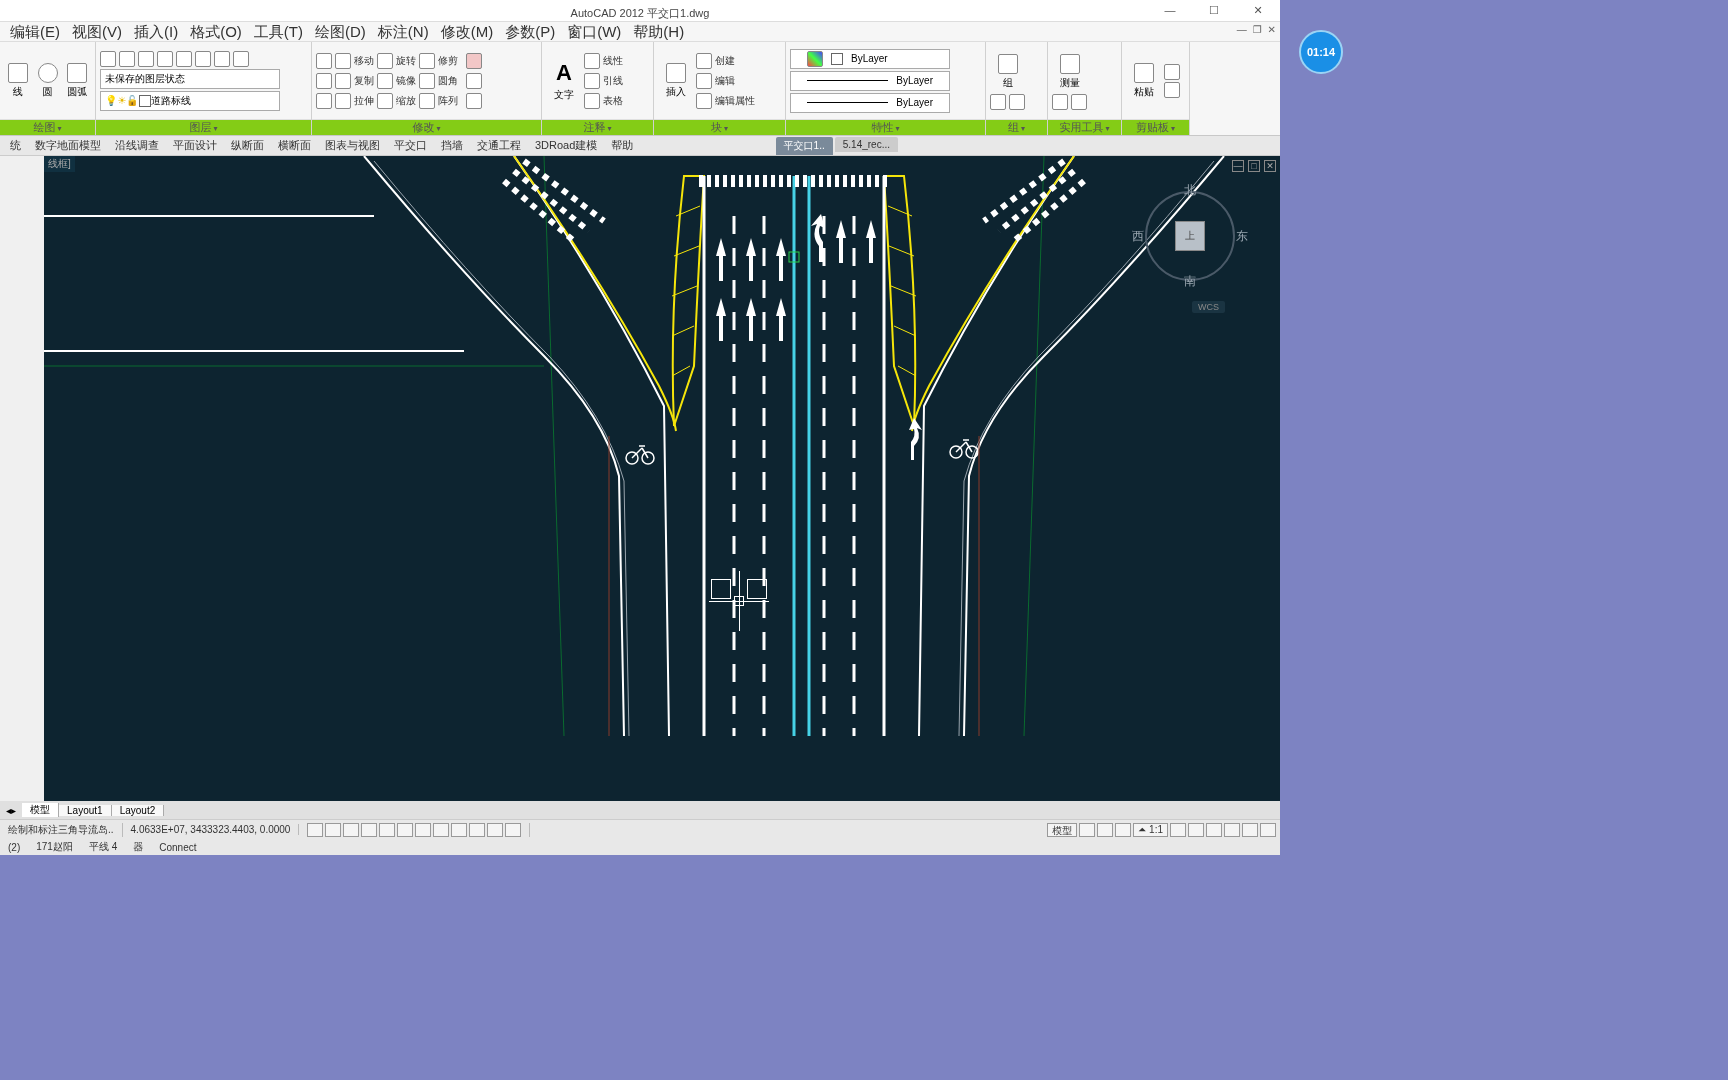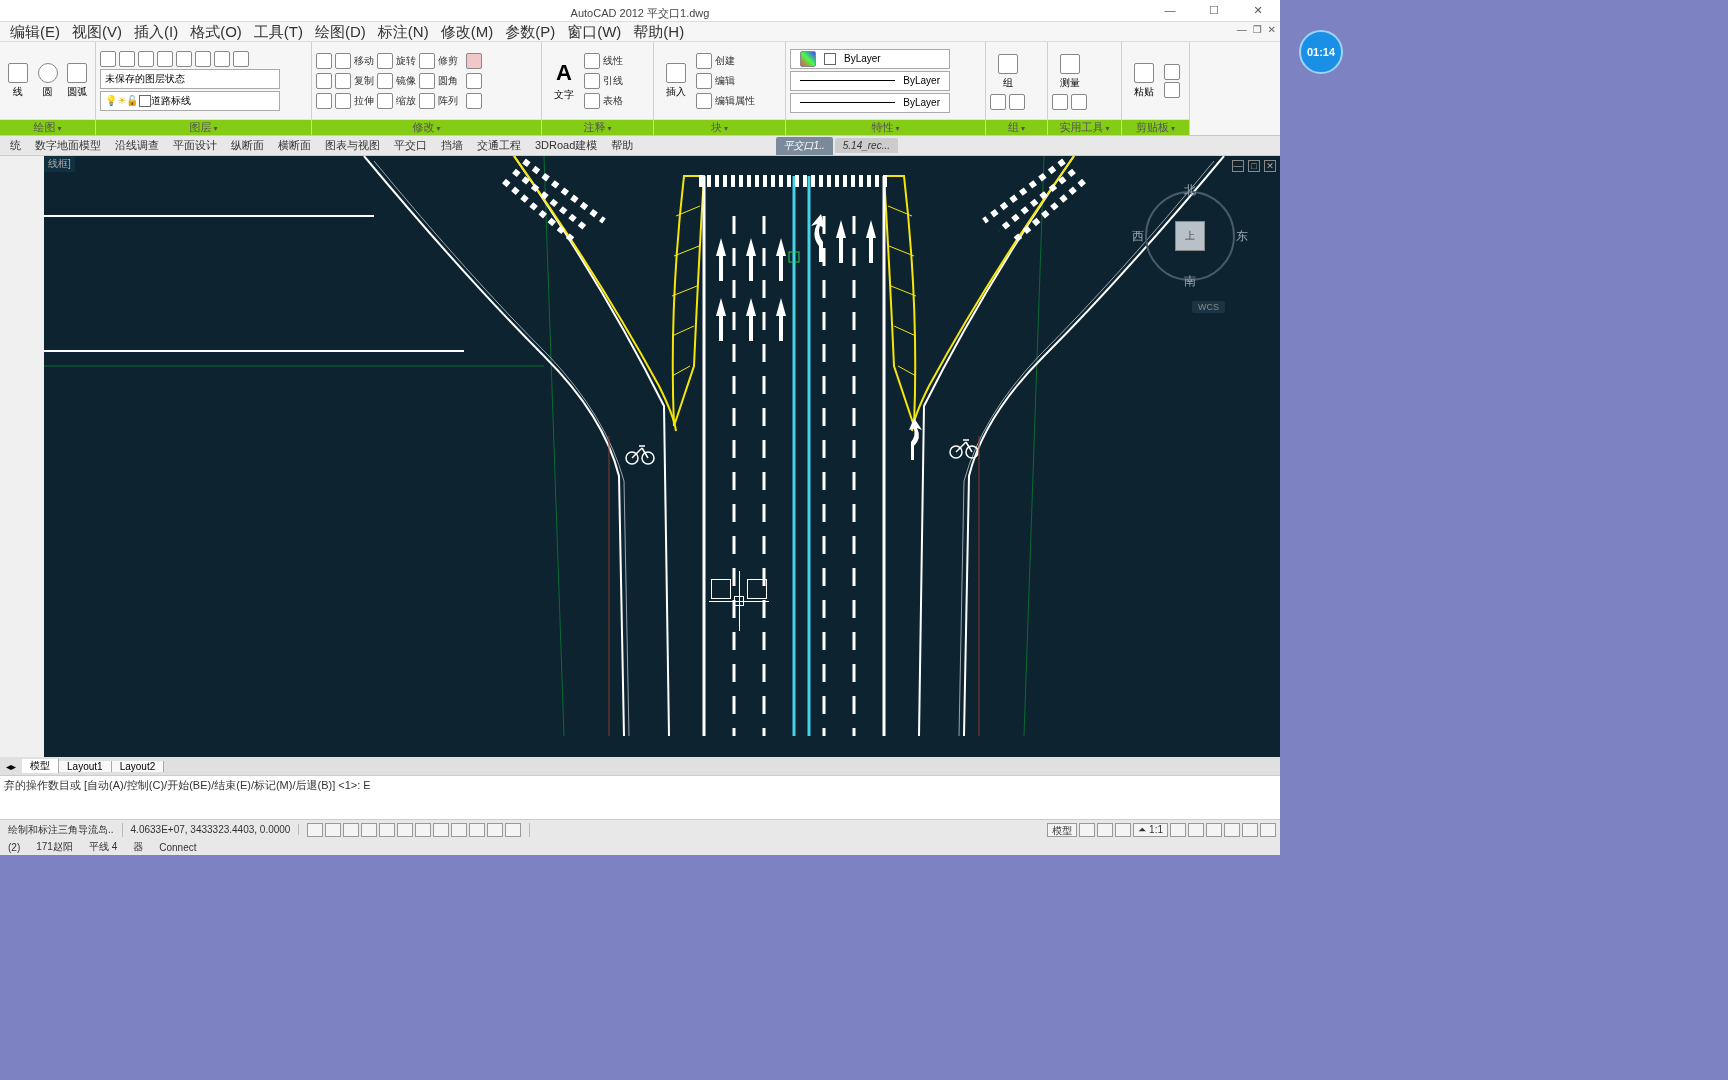--- a/index.html
+++ b/index.html
@@ -16,26 +16,26 @@
 .panel { border-right:1px solid #d0d0d0; display:flex; flex-direction:column; }
 .panel .body { flex:1; display:flex; align-items:center; padding:2px 4px; gap:2px; }
 .panel .label { height:16px; font-size:11px; color:#555; text-align:center; border-top:1px solid #e0e0e0; background:#84cc16; }
 .panel .label::after { content:" ▾"; font-size:8px; }
 .bigbtn { display:flex; flex-direction:column; align-items:center; justify-content:center; width:36px; height:62px; font-size:10px; gap:2px; }
 .icn { width:20px; height:20px; border:1px solid #888; background:#fff; border-radius:2px; display:inline-block; }
 .icn.sm { width:16px; height:16px; }
 .col { display:flex; flex-direction:column; gap:2px; }
 .row { display:flex; align-items:center; gap:3px; font-size:10px; color:#333; white-space:nowrap; }
 .layer-drop { width:180px; height:20px; border:1px solid #aaa; background:#fff; font-size:10px; display:flex; align-items:center; padding:0 4px; }
-.prop-drop { width:160px; height:20px; border:1px solid #aaa; background:#fff; font-size:10px; display:flex; align-items:center; padding:0 9px; gap:8px; }
+.prop-drop { width:160px; height:20px; border:1px solid #aaa; background:#fff; font-size:10px; display:flex; align-items:center; padding:0 16px; gap:8px; }
 .swatch { width:12px; height:12px; border:1px solid #666; background:#fff; }
 .line-sample { flex:1; height:0; border-top:1px solid #000; }
 .secmenu { height:20px; background:#e8e8e8; display:flex; align-items:center; padding-left:4px; gap:2px; border-bottom:1px solid #ccc; }
 .secmenu .sm { font-size:11px; color:#333; padding:0 6px; }
-.doctabs { position:absolute; right:380px; height:18px; display:flex; align-items:center;font-style:italic; }
+.doctabs { position:absolute; right:380px; height:18px; display:flex; align-items:flex-start; }
 .doctab { font-size:10px; padding:2px 8px; background:#7a8a9a; color:#fff; margin-right:2px; border-radius:2px 2px 0 0; }
 .doctab.inactive { background:#ccc; color:#333; }
 .canvas-wrap { flex:1; background:#0d2430; position:relative; overflow:hidden;margin-left:44px; }
 .canvas-label { position:absolute; left:0; top:0; font-size:10px; color:#aaa; background:#103040; padding:1px 4px; }
 .vctrl { position:absolute; right:4px; top:4px; display:flex; gap:4px; }
 .vctrl span { width:12px; height:12px; border:1px solid #888; font-size:9px; color:#aaa; display:flex; align-items:center; justify-content:center; }
 .viewcube { position:absolute; right:40px; top:30px; width:100px; height:100px; }
 .viewcube .dir { position:absolute; font-size:12px; color:#9aa6b0; }
 .viewcube .cube { position:absolute; left:35px; top:35px; width:30px; height:30px; background:#b8c0c8; border:1px solid #888; font-size:10px; display:flex; align-items:center; justify-content:center; color:#444; }
 .viewcube .ring { position:absolute; left:5px; top:5px; width:90px; height:90px; border:2px solid #4a5a68; border-radius:50%; }
@@ -439,23 +439,20 @@
     <span class="wcs">WCS</span>
   </div>
 
   <div class="layout-tabs">
     <span style="padding:0 6px">◂▸</span>
     <span class="lt first">模型</span>
     <span class="lt">Layout1</span>
     <span class="lt">Layout2</span>
   </div>
 
-  <div class="cmdline">
-    <div>弃的操作数目或 [自动(A)/控制(C)/开始(BE)/结束(E)/标记(M)/后退(B)] &lt;1&gt;:  E</div>
-  </div>
 
   <div class="statusbar">
     <span class="seg">绘制和标注三角导流岛..</span>
     <span class="seg">4.0633E+07, 3433323.4403, 0.0000</span>
     <span class="seg" style="display:flex;gap:2px">
       <span class="sicn"></span>
         <span class="sicn"></span>
         <span class="sicn"></span>
         <span class="sicn"></span>
         <span class="sicn"></span>

